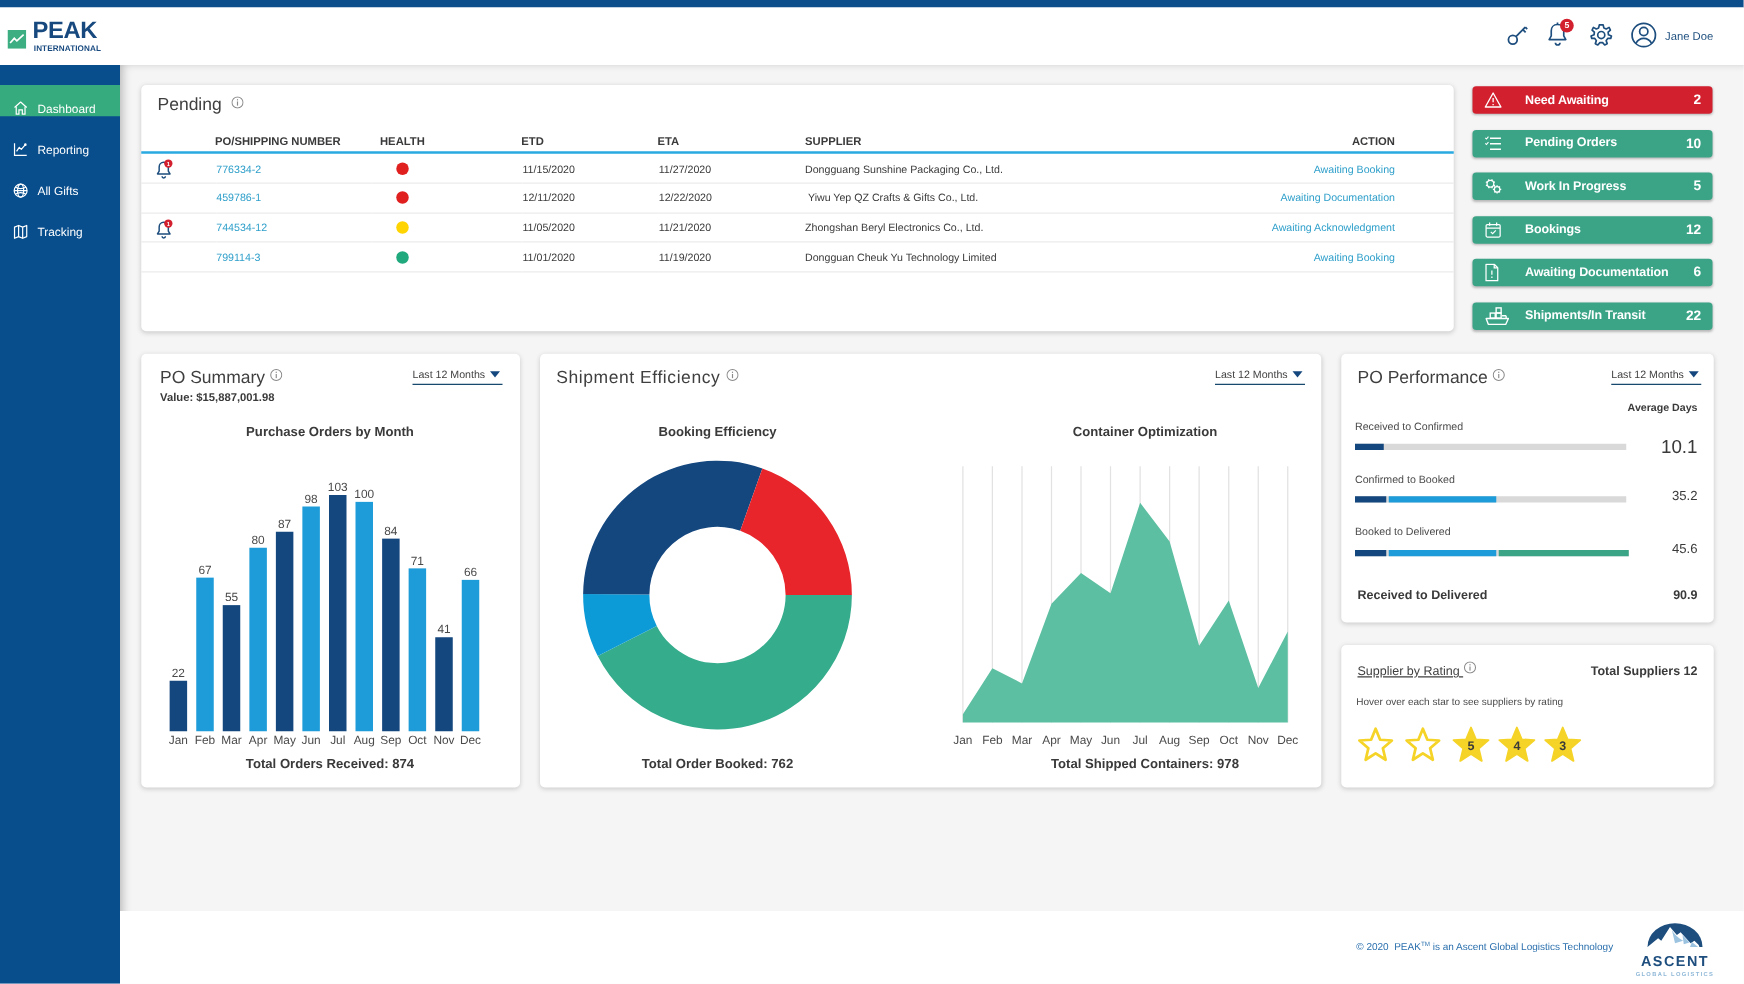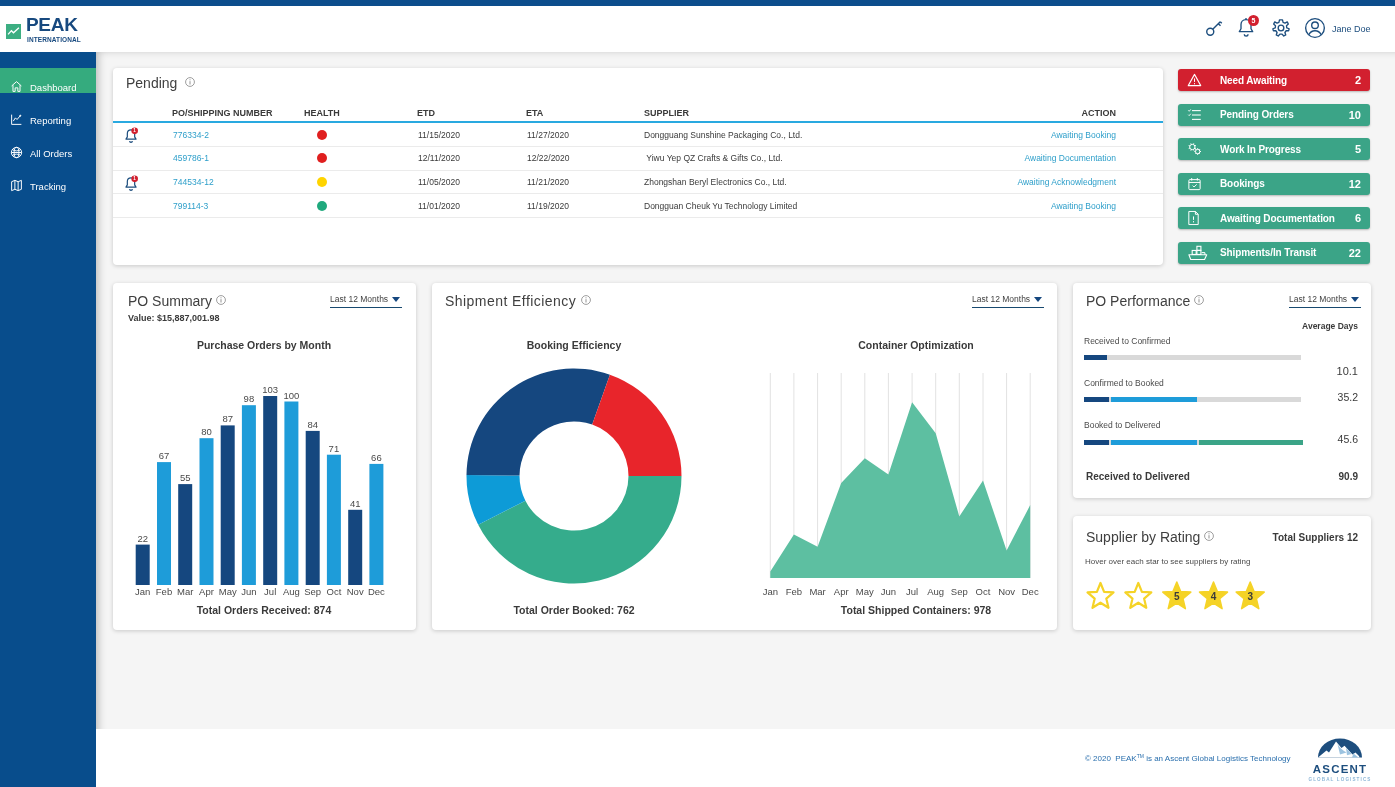--- a/index.html
+++ b/index.html
@@ -87,21 +87,21 @@
     <span>Reporting</span>
   </div>
   <div class="menu-item" style="top:82px;">
     <svg width="13" height="13" viewBox="0 0 24 24" fill="none" stroke="#fff" stroke-width="1.8">
         <circle cx="12" cy="12" r="9.5"></circle>
         <ellipse cx="12" cy="12" rx="4.5" ry="9.5"></ellipse>
         <line x1="2.5" y1="12" x2="21.5" y2="12"></line>
         <path d="M4 6.5 C6 8 9 9 12 9 C15 9 18 8 20 6.5" fill="none"></path>
         <path d="M4 17.5 C6 16 9 15 12 15 C15 15 18 16 20 17.5" fill="none"></path>
       </svg>
-    <span>All Orders</span>
+    <span>All Gifts</span>
   </div>
   <div class="menu-item" style="top:115px;">
     <svg width="13" height="13" viewBox="0 0 24 24" fill="none" stroke="#fff" stroke-width="1.8" stroke-linejoin="round">
         <path d="M3 5 L9 2.5 L15 5 L21 2.5 L21 19 L15 21.5 L9 19 L3 21.5 Z"></path>
         <line x1="9" y1="2.5" x2="9" y2="19"></line>
         <line x1="15" y1="5" x2="15" y2="21.5"></line>
       </svg>
     <span>Tracking</span>
   </div>
 </div>
@@ -378,40 +378,40 @@
         <rect x="5.45" y="5" width="1.1" height="4" fill="#8A8A8A"></rect>
         <rect x="5.45" y="2.8" width="1.1" height="1.2" fill="#8A8A8A"></rect>
       </svg>
   </div>
   <div class="sel" style="right:10px;top:11px;">Last 12 Months<span class="car"></span></div>
   <div style="position:absolute;right:13px;top:38px;font-size:8.5px;font-weight:bold;color:#3A3A3A;">Average Days</div>
   <div style="position:absolute;left:11px;top:53px;font-size:8.5px;color:#4A4A4A;">Received to Confirmed</div>
   <div style="position:absolute;left:11px;top:71.5px;width:217px;height:5px;background:#D9D9D9;">
       <span style="position:absolute;left:0;top:0;height:5px;width:23px;background:#15477F;"></span>
     </div>
-  <div style="position:absolute;right:13px;top:82px;font-size:11px;color:#3A3A3A;">10.1</div>
+  <div style="position:absolute;right:13px;top:66px;font-size:15px;color:#3A3A3A;">10.1</div>
   <div style="position:absolute;left:11px;top:95px;font-size:8.5px;color:#4A4A4A;">Confirmed to Booked</div>
   <div style="position:absolute;left:11px;top:113.5px;width:217px;height:5px;background:#D9D9D9;">
       <span style="position:absolute;left:0;top:0;height:5px;width:25px;background:#15477F;"></span>
       <span style="position:absolute;left:27px;top:0;height:5px;width:86px;background:#1E9CD9;"></span>
     </div>
   <div style="position:absolute;right:13px;top:108px;font-size:10.5px;color:#3A3A3A;">35.2</div>
   <div style="position:absolute;left:11px;top:137px;font-size:8.5px;color:#4A4A4A;">Booked to Delivered</div>
   <div style="position:absolute;left:11px;top:156.5px;width:219px;height:5px;background:#D9D9D9;">
       <span style="position:absolute;left:0;top:0;height:5px;width:25px;background:#15477F;"></span>
       <span style="position:absolute;left:27px;top:0;height:5px;width:86px;background:#1E9CD9;"></span>
       <span style="position:absolute;left:115px;top:0;height:5px;width:104px;background:#3BA487;"></span>
     </div>
   <div style="position:absolute;right:13px;top:150px;font-size:10.5px;color:#3A3A3A;">45.6</div>
   <div style="position:absolute;left:13px;top:188px;font-size:10px;font-weight:bold;color:#3A3A3A;">Received to Delivered</div>
   <div style="position:absolute;right:13px;top:188px;font-size:10px;font-weight:bold;color:#3A3A3A;">90.9</div>
 </div>
 
 <div class="card" style="left:1073px;top:516px;width:298px;height:114px;">
-  <div style="position:absolute;left:13px;top:13px;font-size:14px;color:#3F3F3F;">Supplier by Rating
+  <div style="position:absolute;left:13px;top:13px;font-size:10px;color:#3F3F3F;text-decoration:underline;">Supplier by Rating
     <svg class="info" width="10" height="10" viewBox="0 0 12 12">
         <circle cx="6" cy="6" r="5.3" fill="none" stroke="#8A8A8A" stroke-width="1"></circle>
         <rect x="5.45" y="5" width="1.1" height="4" fill="#8A8A8A"></rect>
         <rect x="5.45" y="2.8" width="1.1" height="1.2" fill="#8A8A8A"></rect>
       </svg>
   </div>
   <div style="position:absolute;right:13px;top:16px;font-size:10px;font-weight:bold;color:#3A3A3A;">Total Suppliers 12</div>
   <div style="position:absolute;left:12px;top:41px;font-size:8px;color:#4A4A4A;">Hover over each star to see suppliers by rating</div>
   <svg style="position:absolute;left:0;top:0;" width="298" height="114" viewBox="0 0 298 114">
     <g>

